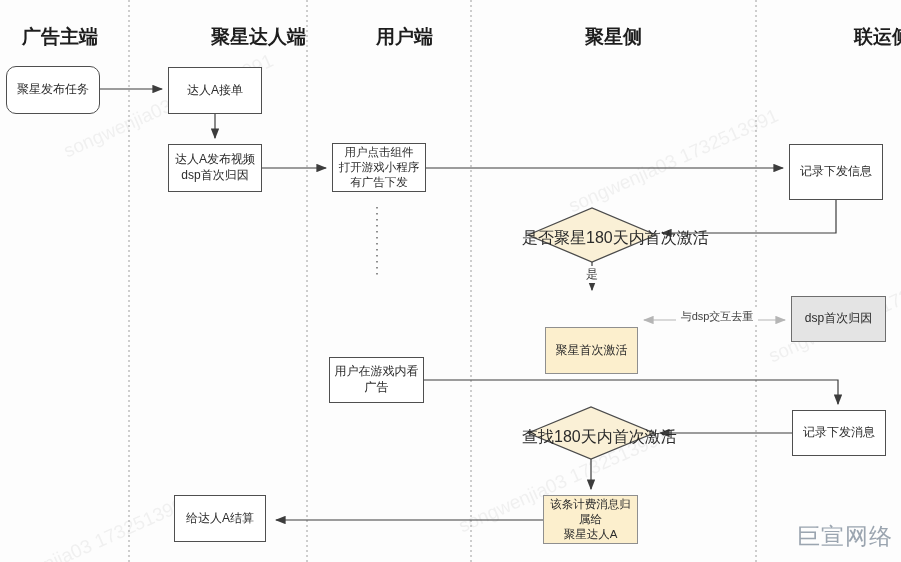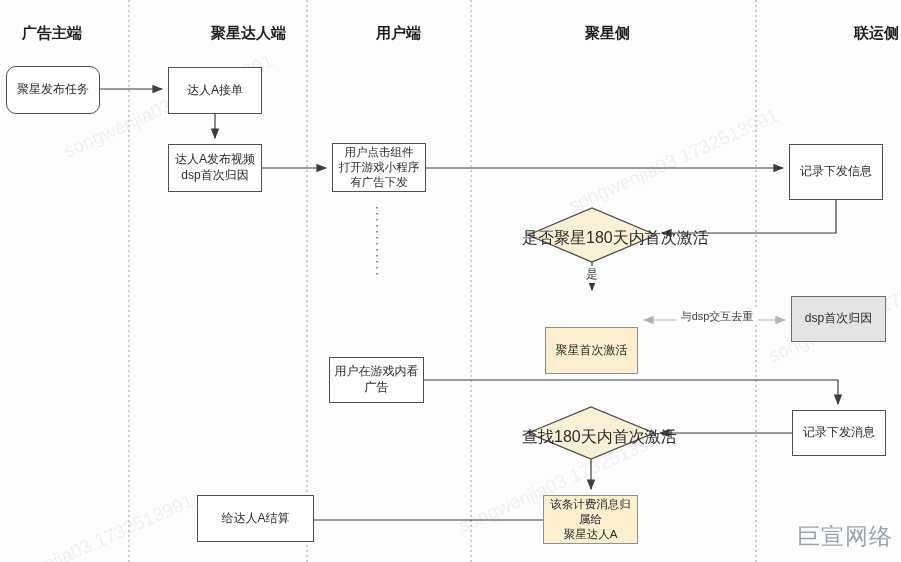--- a/index.html
+++ b/index.html
@@ -1,20 +1,20 @@
 <!DOCTYPE html>
 <html><head>
 <meta charset="utf-8">
 <style>
   html,body{margin:0;padding:0;background:#ffffff;}
   #stage{
     position:relative;width:901px;height:562px;overflow:hidden;
     background:#fdfdfd;font-family:"Liberation Sans","DejaVu Sans",sans-serif;
   }
-  .lane-title{position:absolute;font-size:15px;font-weight:bold;color:#1d1d1d;white-space:nowrap;}
+  .lane-title{position:absolute;font-size:19px;font-weight:bold;color:#1d1d1d;white-space:nowrap;}
   svg.layer{position:absolute;left:0;top:0;width:901px;height:562px;}
   .node{
     position:absolute;box-sizing:border-box;display:flex;align-items:center;justify-content:center;
     text-align:center;border:1px solid #4f4f4f;background:#ffffff;color:#2b2b2b;
     font-size:12px;line-height:1.3;white-space:pre-line;padding:2px;
   }
   .node.rounded{border-radius:10px;}
   .node.yellow{background:#fcefcd;border-color:#8f8f8f;}
   .node.gray{background:#e4e4e4;border-color:#6e6e6e;}
   .node.small{font-size:11.5px;}
@@ -114,17 +114,17 @@
 
   <div class="node" style="left:329px;top:357px;width:95px;height:46px;">用户在游戏内看广告</div>
 
   <div class="node" style="left:792px;top:410px;width:94px;height:46px;">记录下发消息</div>
 
   <div class="diamond-text" style="left:522px;top:427px;width:138px;">查找180天内首次激活</div>
 
   <div class="node yellow small" style="left:543px;top:495px;width:95px;height:49px;">该条计费消息归属给
 聚星达人A</div>
 
-  <div class="node" style="left:174px;top:495px;width:117px;height:47px;margin-left:23px;">给达人A结算</div>
+  <div class="node" style="left:174px;top:495px;width:92px;height:47px;">给达人A结算</div>
 
   <div class="brand">巨宣网络</div>
 
 </div>
 
 </body></html>

